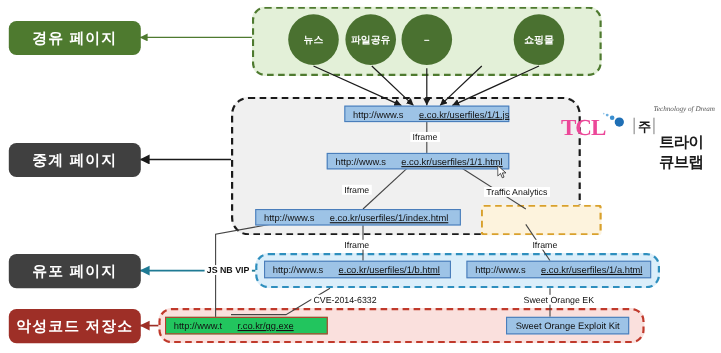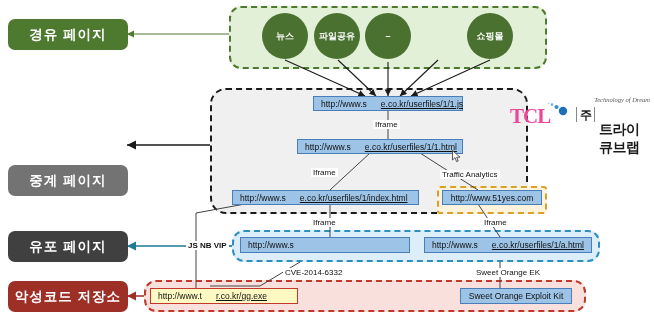--- a/index.html
+++ b/index.html
@@ -4,38 +4,38 @@
 <style>
   html,body{margin:0;padding:0;background:#ffffff;}
   body{width:655px;height:321px;position:relative;overflow:hidden;
        font-family:"Liberation Sans","DejaVu Sans",sans-serif;color:#1a1a1a;}
   #stage{position:absolute;left:0;top:0;width:655px;height:321px;}
   svg#wires{position:absolute;left:0;top:0;width:655px;height:321px;pointer-events:none;}
 
   .lbl{position:absolute;border-radius:7px;display:flex;align-items:center;justify-content:center;
        color:#ffffff;font-size:13.5px;font-weight:bold;letter-spacing:1px;}
   .lbl-green{background:#4e7a2f;}
-  .lbl-dark{background:#737373;margin-top:35px;}
+  .lbl-dark{background:#404040;}
   .lbl-teal{background:#404040;}
   .lbl-maroon{background:#9e2f27;}
 
   .zone{position:absolute;box-sizing:border-box;}
   .zone-green{background:#e3f0d8;border:2px dashed #4e7a2f;border-radius:12px;}
   .zone-grey{background:#f0f0f0;border:2px dashed #1a1a1a;border-radius:16px;}
   .zone-orange{background:#fdf3dd;border:2px dashed #d9a12c;border-radius:3px;}
   .zone-blue{background:#dbeefa;border:2px dashed #2e8fbe;border-radius:12px;}
   .zone-red{background:#fae0dd;border:2px dashed #c0392b;border-radius:12px;}
 
   .circle{position:absolute;width:46px;height:46px;border-radius:50%;background:#4a7130;
           display:flex;align-items:center;justify-content:center;color:#fff;font-size:9px;font-weight:bold;}
 
   .node{position:absolute;box-sizing:border-box;display:flex;align-items:center;
         font-size:8.5px;white-space:nowrap;}
   .node-blue{background:#9dc3e6;border:1px solid #4a7ebb;color:#111;}
-  .node-red{background:#fef9c3;border:1px solid #c0392b;color:#111;}
+  .node-red{background:#22c55e;border:1px solid #c0392b;color:#111;}
   .node .u1{padding-left:7px;}
   .node .u2{padding-left:14px;text-decoration:underline;}
   .node.center{justify-content:center;}
 
   .wlbl{position:absolute;font-size:8px;background:#ffffff;padding:0 2px;white-space:nowrap;color:#111;}
 
   
   #tcl{position:absolute;left:510px;top:96px;width:140px;height:36px;}
   #tcl .tag{position:absolute;right:0;top:0px;font-family:"Liberation Serif","DejaVu Serif",serif;
             font-style:italic;font-size:6.5px;color:#555;}
@@ -143,26 +143,24 @@
   <div class="node node-blue" style="left:297px;top:139px;width:166px;height:15px;">
     <span class="u1">http://www.s</span>
     <span class="u2">e.co.kr/userfiles/1/1.html</span>
   </div>
 
   <div class="node node-blue" style="left:232px;top:190px;width:187px;height:15px;">
     <span class="u1">http://www.s</span>
     <span class="u2">e.co.kr/userfiles/1/index.html</span>
   </div>
 
-  <div class="node node-blue center" style="left:442px;top:190px;width:100px;height:15px;">
-    <span>http://www.51yes.com</span>
-  </div>
 
   <div class="node node-blue" style="left:240px;top:237px;width:170px;height:16px;">
     <span class="u1">http://www.s</span>
+    <span class="u2">e.co.kr/userfiles/1/b.html</span>
   </div>
 
   <div class="node node-blue" style="left:424px;top:237px;width:168px;height:16px;">
     <span class="u1">http://www.s</span>
     <span class="u2">e.co.kr/userfiles/1/a.html</span>
   </div>
 
   <div class="node node-red" style="left:150px;top:288px;width:148px;height:16px;">
     <span class="u1">http://www.t</span>
     <span class="u2">r.co.kr/gg.exe</span>

